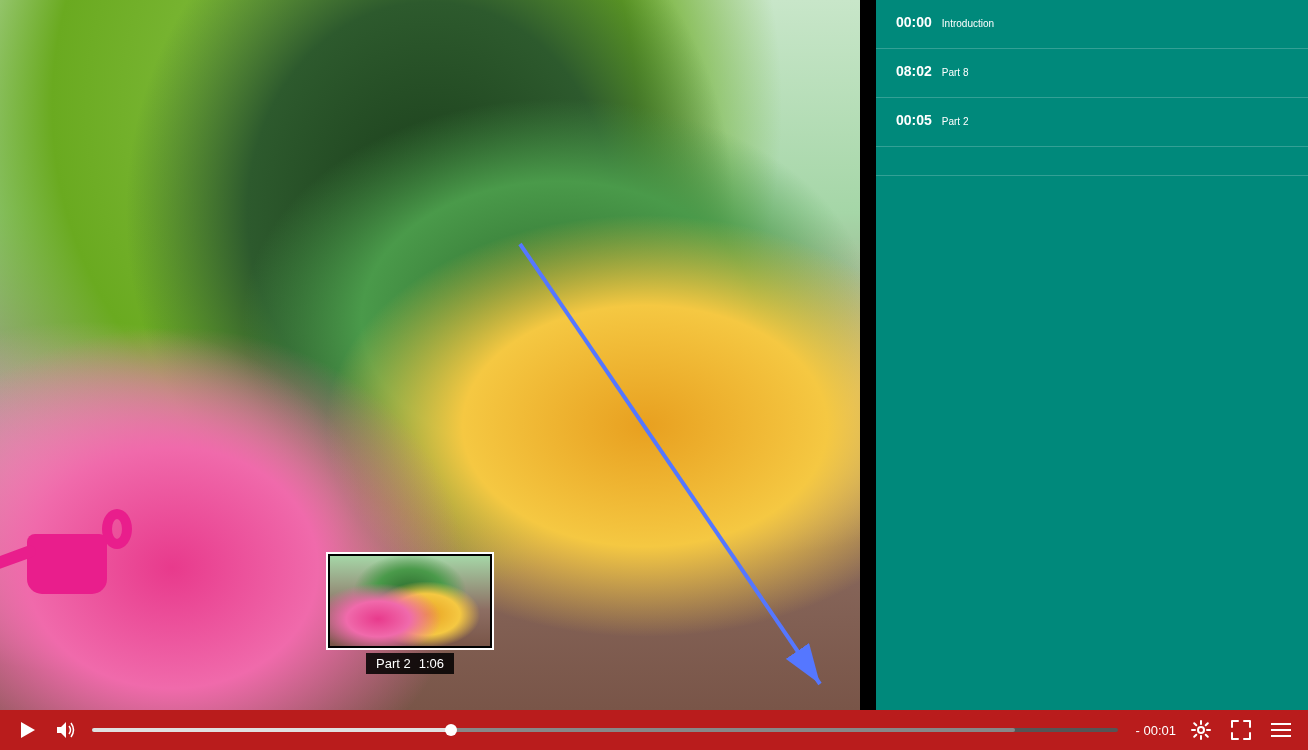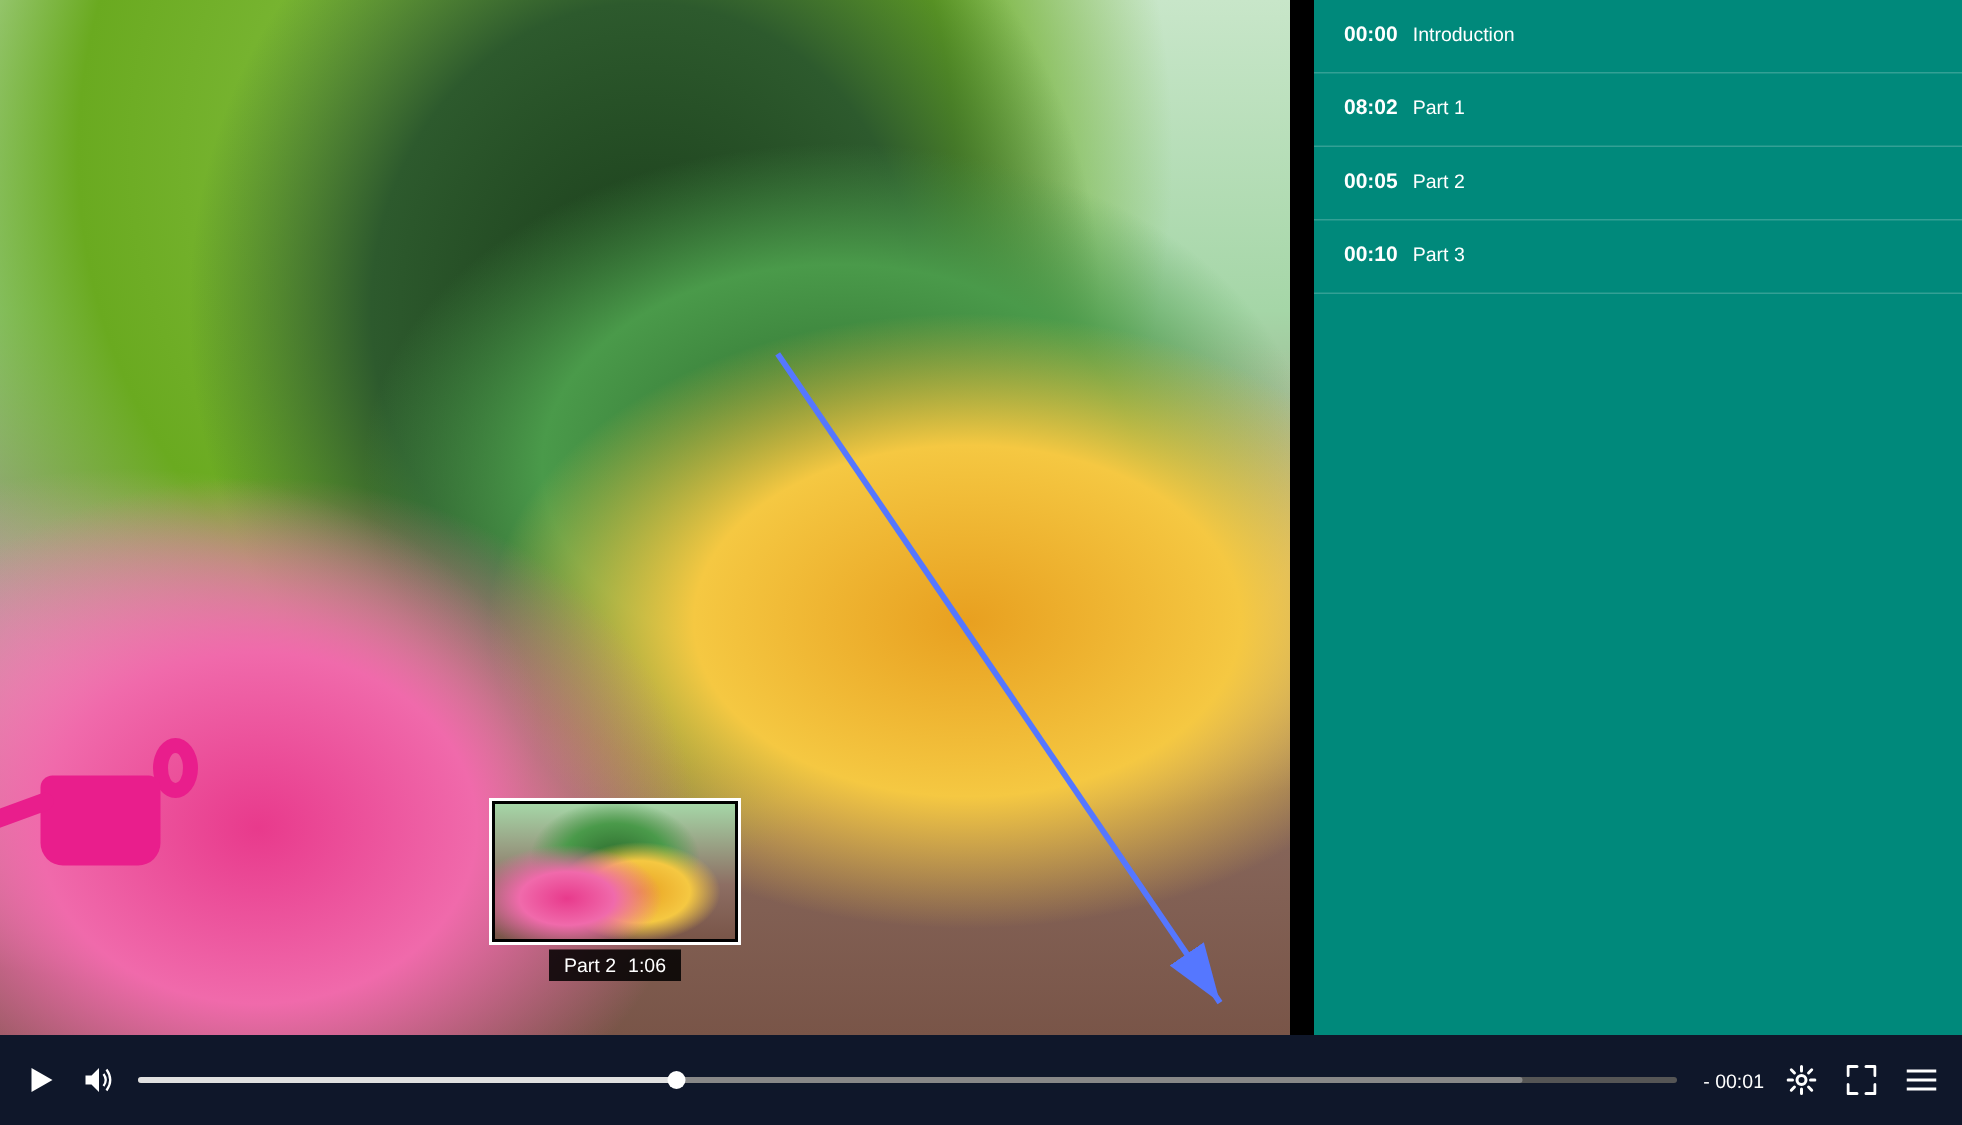--- a/index.html
+++ b/index.html
@@ -144,33 +144,33 @@
       align-items: baseline;
       gap: 10px;
       margin-bottom: 4px;
     }
     .chapter-time {
       font-weight: bold;
       font-size: 14px;
       color: #fff;
     }
     .chapter-title {
-      font-size: 13px;
+      font-size: 10px;
       font-weight: 500;
       color: #fff;
     }
     .chapter-desc {
       font-size: 13px;
       color: rgba(255,255,255,0.85);
       margin-top: 2px;
     }
     
     .controls-bar {
-      height: 60px;
-      background: #0f172a;
+      height: 40px;
+      background: #b91c1c;
       display: flex;
       align-items: center;
       padding: 0 12px;
       gap: 10px;
       width: 1308px;
     }
     .ctrl-btn {
       background: none;
       border: none;
       color: #fff;
@@ -278,36 +278,32 @@
       <div class="chapter-item">
         <div class="chapter-header">
           <span class="chapter-time">00:00</span>
           <span class="chapter-title">Introduction</span>
         </div>
       </div>
 
       <div class="chapter-item">
         <div class="chapter-header">
           <span class="chapter-time">08:02</span>
-          <span class="chapter-title">Part 1</span>
+          <span class="chapter-title">Part 8</span>
         </div>
       </div>
 
       <div class="chapter-item">
         <div class="chapter-header">
           <span class="chapter-time">00:05</span>
           <span class="chapter-title">Part 2</span>
         </div>
       </div>
 
       <div class="chapter-item">
-        <div class="chapter-header">
-          <span class="chapter-time">00:10</span>
-          <span class="chapter-title">Part 3</span>
-        </div>
       </div>
     </div>
   </div>
 
   <div class="controls-bar">
 
     <button class="ctrl-btn" title="Play">
       <span class="ctrl-icon">
         <svg width="18" height="18" viewBox="0 0 18 18">
           <polygon points="3,1 17,9 3,17" fill="#fff"></polygon>

